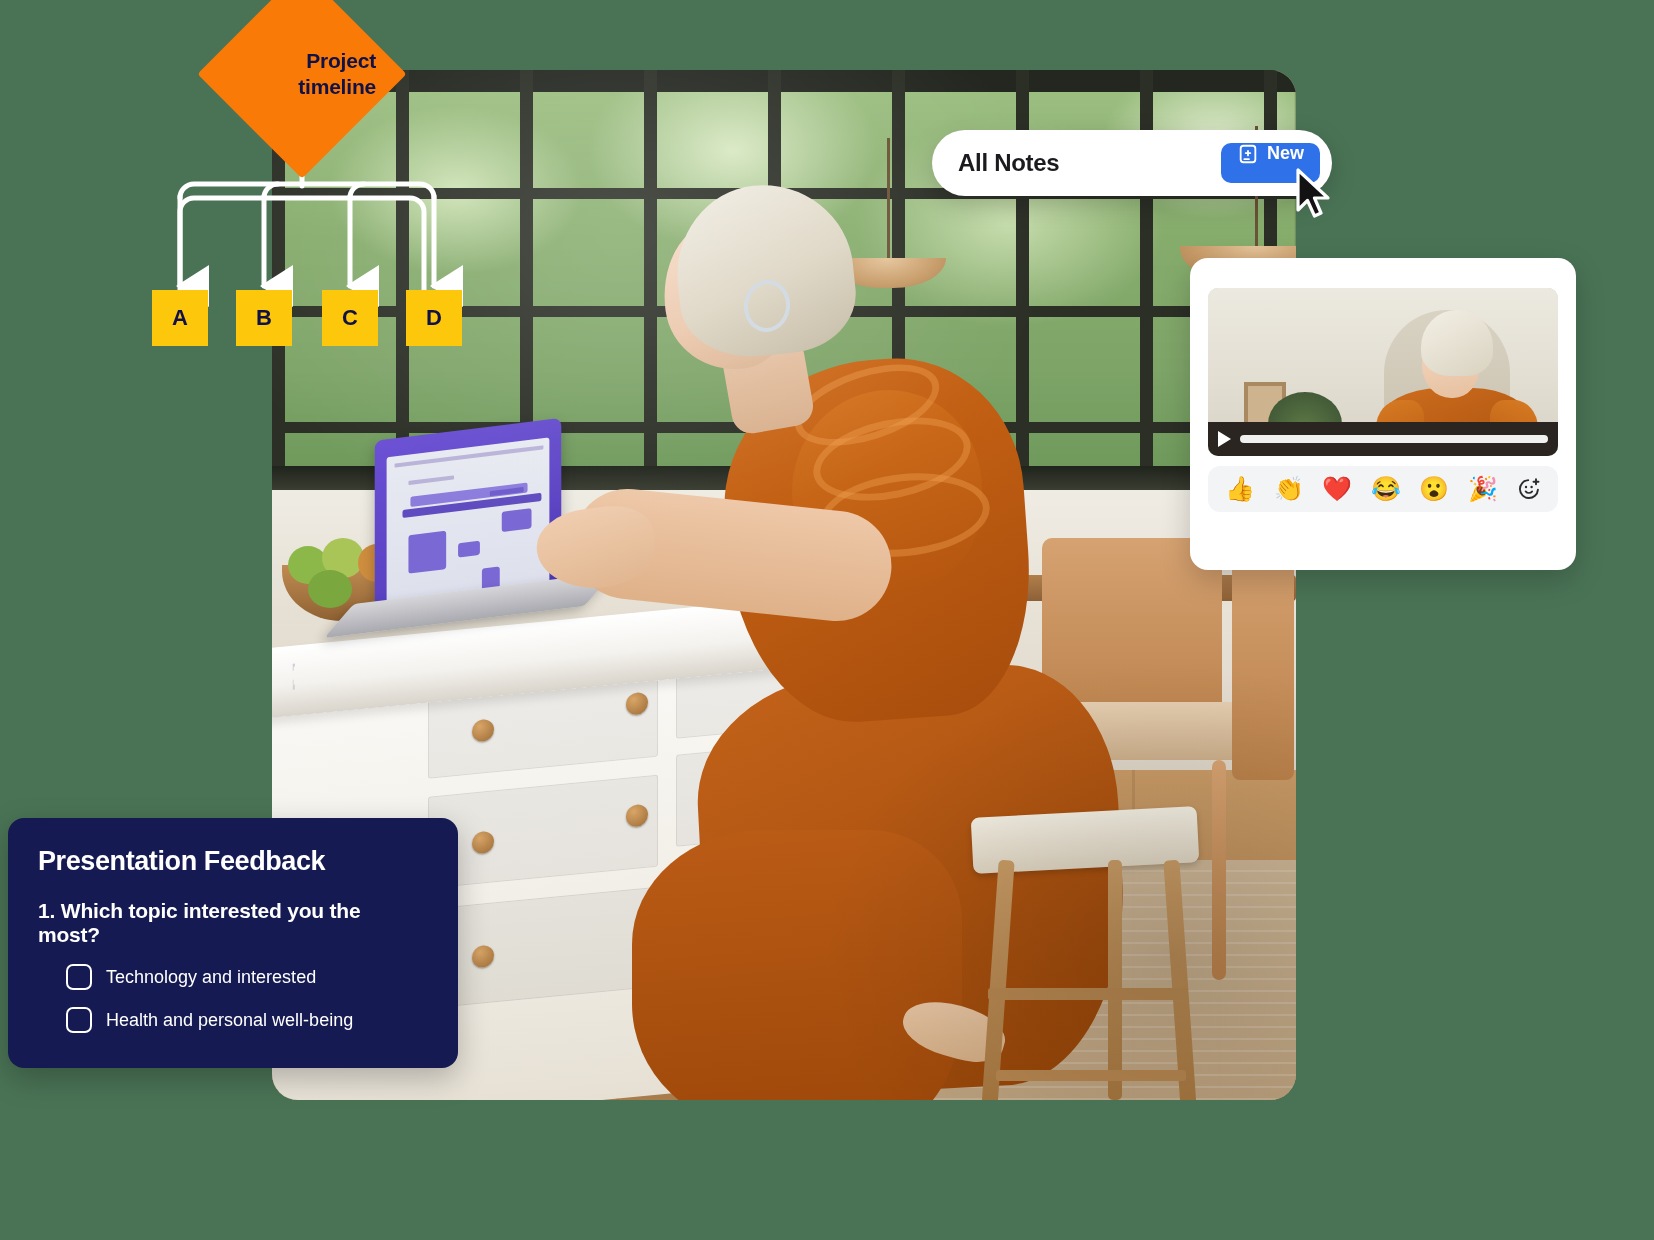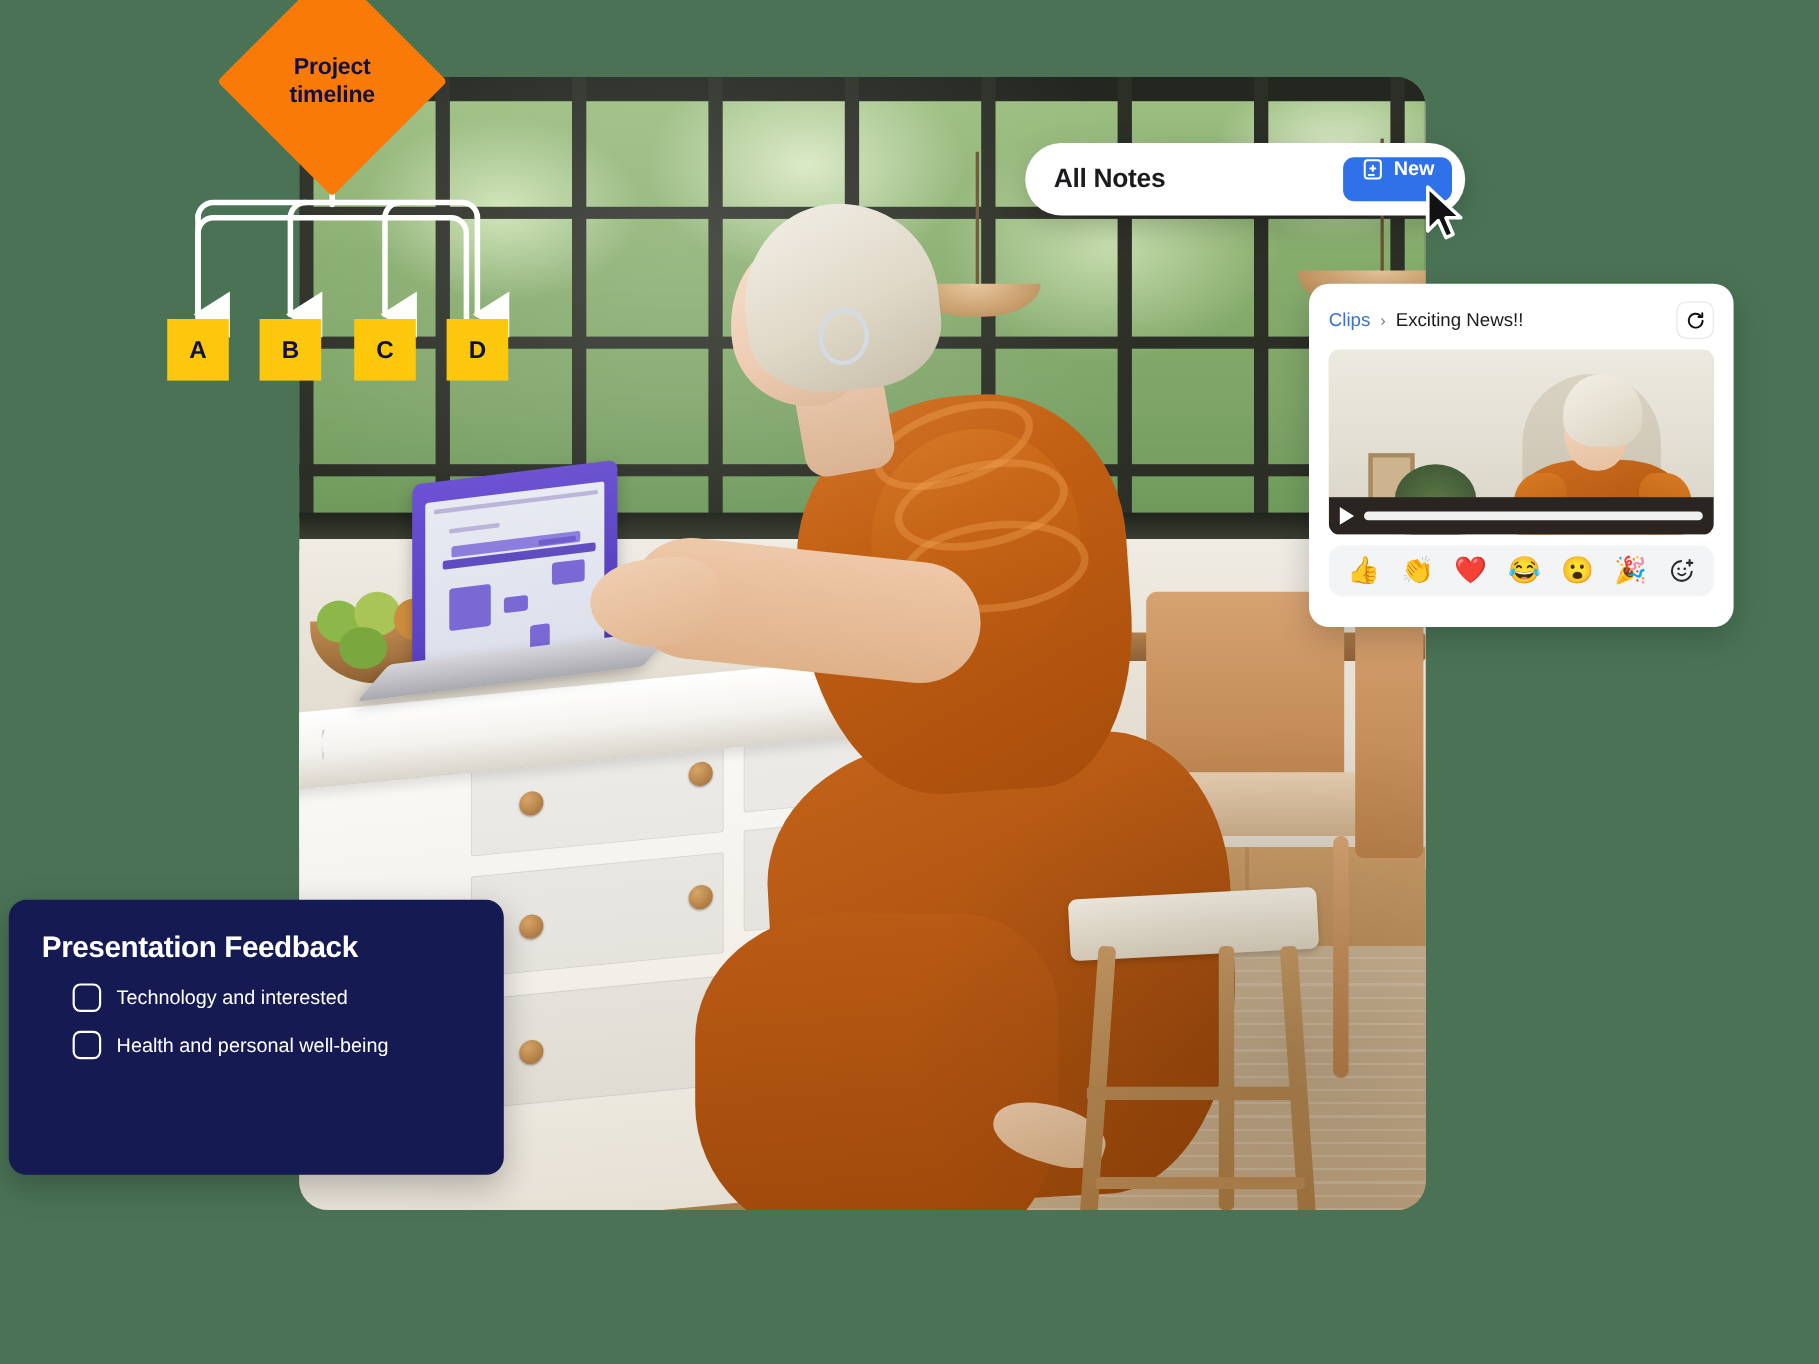--- a/index.html
+++ b/index.html
@@ -255,21 +255,21 @@
   .flow { position: absolute; left: 140px; top: 0; width: 380px; height: 360px; }
   .diamond {
     position: absolute; left: 88px; top: 0px;
     width: 148px; height: 148px; background: #f97a07;
     transform: rotate(45deg);
     border-radius: 4px;
   }
   .diamond-label {
     position: absolute; left: 88px; top: 0px; width: 148px; height: 148px;
     display: flex; align-items: center; justify-content: center;
-    text-align: center; color: #0f1147; font-weight: 700; font-size: 21px;
+    text-align: right; color: #0f1147; font-weight: 700; font-size: 21px;
     line-height: 1.22; letter-spacing: -.2px;
   }
   .flow-svg { position: absolute; left: 0; top: 0; }
   .node {
     position: absolute; width: 56px; height: 56px; background: #fdc70c;
     display: flex; align-items: center; justify-content: center;
     color: #0f1147; font-weight: 700; font-size: 22px;
   }
 
   
@@ -536,31 +536,20 @@
       </svg>
       <span>New</span>
     </button>
   </div>
 
   <svg class="cursor-arrow" width="40" height="54" viewBox="0 0 40 54">
     <path d="M3 2 L3 42 L12.5 32.5 L19.5 48 L26 45 L19.5 30 L33 30 Z" fill="#121212" stroke="#ffffff" stroke-width="3.2" stroke-linejoin="round"></path>
   </svg>
 
   <div class="clips">
-    <div class="clips-head">
-      <span class="crumb-link">Clips</span>
-      <span class="crumb-sep">›</span>
-      <span class="crumb-cur">Exciting News!!</span>
-      <button class="refresh-btn">
-        <svg width="19" height="19" viewBox="0 0 24 24" fill="none">
-          <path d="M20 12a8 8 0 1 1-2.4-5.7" stroke="#111" stroke-width="2.2" stroke-linecap="round"></path>
-          <path d="M19.6 3.4v4.4h-4.4" stroke="#111" stroke-width="2.2" stroke-linecap="round" stroke-linejoin="round"></path>
-        </svg>
-      </button>
-    </div>
 
     <div class="video">
       <div class="v-bgwall"></div>
       <div class="v-arch"></div>
       <div class="v-frame"></div>
       <div class="v-plant"></div>
       <div class="v-pot"></div>
       <div class="v-body"></div>
       <div class="v-ruffleL"></div>
       <div class="v-ruffleR"></div>
@@ -585,20 +574,24 @@
         <circle cx="14.6" cy="10" r="1.2" fill="#2b2b2b"></circle>
         <path d="M8.6 14.4a4.2 4.2 0 0 0 6.6 0" stroke="#2b2b2b" stroke-width="1.7" stroke-linecap="round"></path>
         <path d="M19 2.2v5M16.5 4.7h5" stroke="#2b2b2b" stroke-width="1.9" stroke-linecap="round"></path>
       </svg>
     </div>
   </div>
 
   <div class="feedback">
     <div class="fb-title">Presentation Feedback</div>
 
+    <div class="fb-q">
+      <span>1.</span>
+      <span>Which topic interested you the most?</span>
+    </div>
 
     <div class="fb-opt">
       <span class="fb-box"></span>
       <span class="fb-opt-label">Technology and interested</span>
     </div>
     <div class="fb-opt">
       <span class="fb-box"></span>
       <span class="fb-opt-label">Health and personal well-being</span>
     </div>
   </div>

